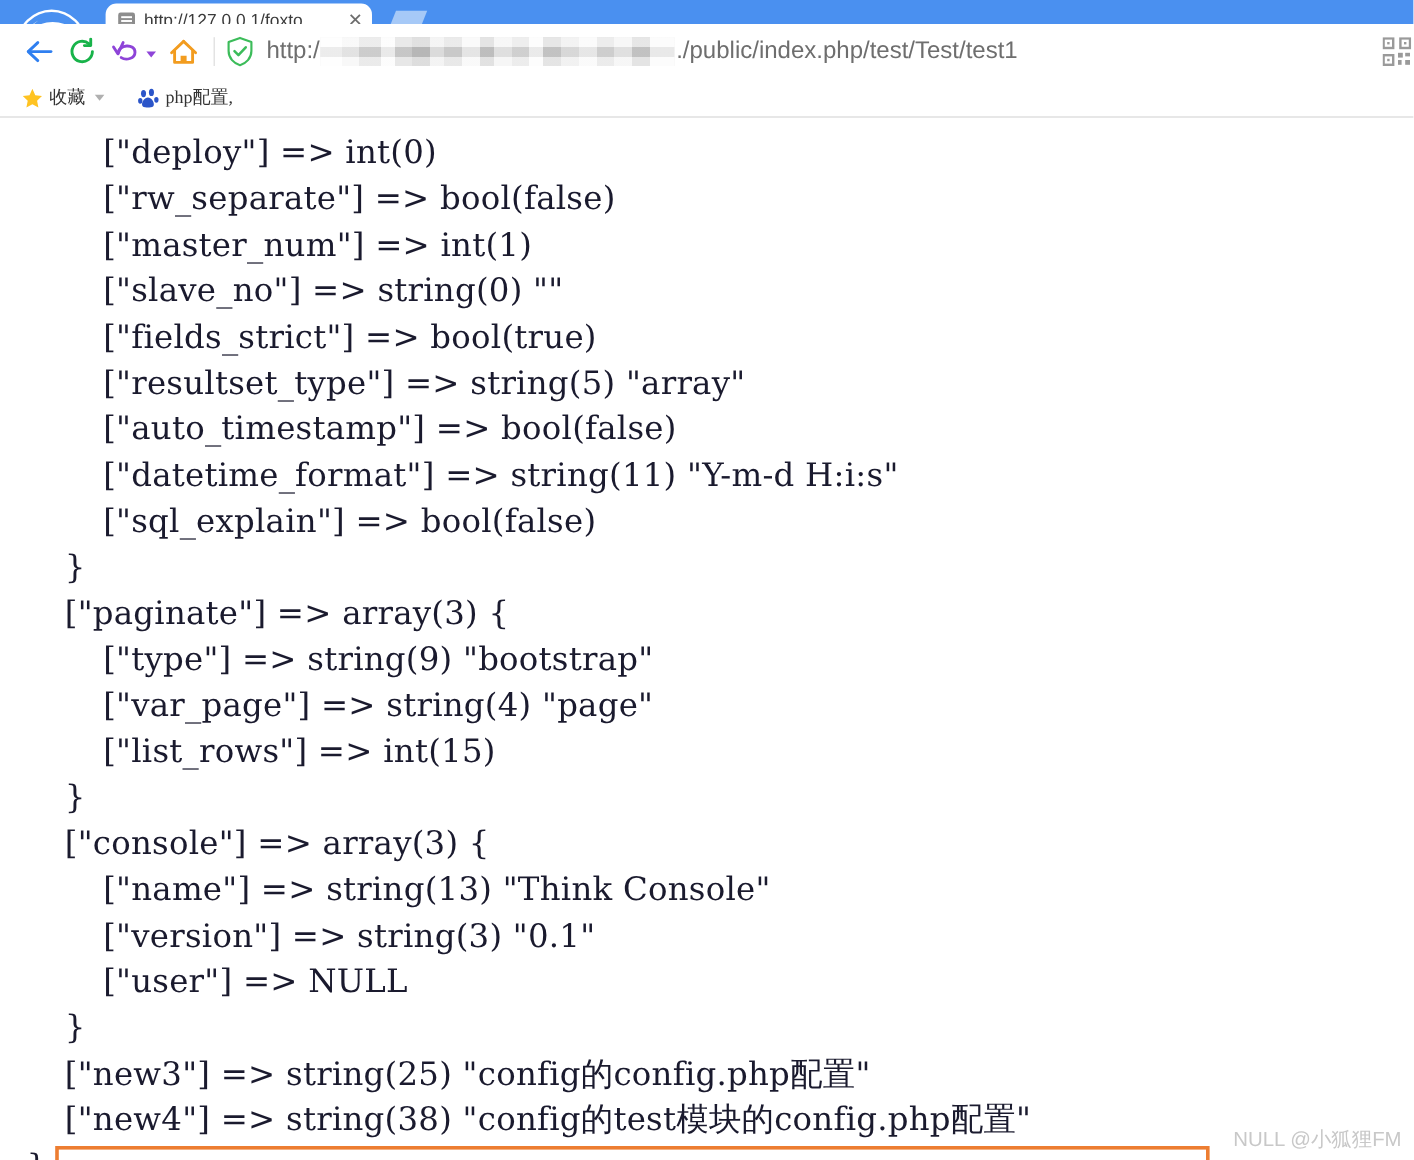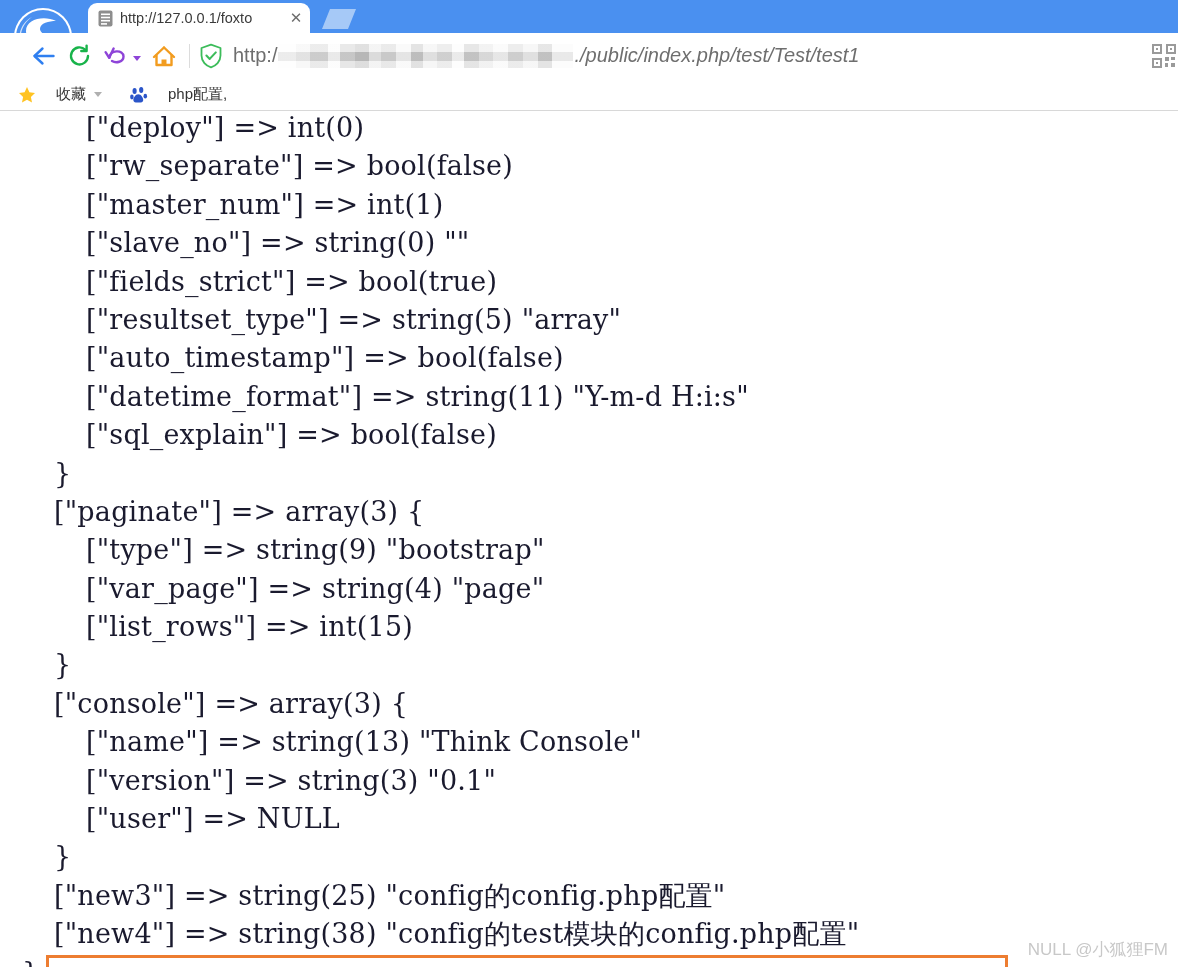--- a/index.html
+++ b/index.html
@@ -17,21 +17,21 @@
 
   
   .browser-chrome {
     position: absolute;
     top: 0; left: 0;
     width: 1178px;
   }
 
   .tabstrip {
     position: relative;
-    height: 33px;
+    height: 20px;
     background: #4a90f0;
     overflow: hidden;
   }
 
   .brand-logo {
     position: absolute;
     left: 4px;
     top: -2px;
     width: 78px;
     height: 78px;
@@ -84,21 +84,21 @@
     height: 26px;
     cursor: pointer;
   }
 
   .toolbar {
     position: relative;
     height: 46px;
     background: #ffffff;
     display: flex;
     align-items: center;
-    padding-left: 26px;
+    padding-left: 15px;
     box-sizing: border-box;
   }
   .nav-btn {
     width: 36px; height: 36px;
     display: flex; align-items: center; justify-content: center;
     cursor: pointer;
     flex: 0 0 auto;
   }
   .nav-btn.with-caret { width: 48px; }
   .caret-dn {
@@ -151,21 +151,21 @@
         #f6f6f6 73% 78%, #d8d8d8 78% 83%, #eeeeee 83% 88%,
         #c9c9c9 88% 93%, #f9f9f9 93% 100%);
   }
   .url-mosaic::after {
     content: "";
     display: block;
     width: 100%; height: 100%;
     background-image:
       linear-gradient(180deg, rgba(255,255,255,0.55) 0 34%, rgba(160,160,160,0.18) 34% 70%, rgba(255,255,255,0.5) 70% 100%);
   }
-  .url-suffix { flex: 0 0 auto; font-style: italic; }
+  .url-suffix { flex: 0 0 auto; }
   .qr-btn {
     flex: 0 0 auto;
     width: 26px;
     height: 36px;
     display: flex;
     align-items: center;
     justify-content: flex-start;
     overflow: hidden;
     cursor: pointer;
   }
@@ -182,21 +182,21 @@
   .bm {
     display: flex;
     align-items: center;
     height: 26px;
     padding: 0 6px;
     cursor: pointer;
     font-size: 15px;
     color: #333;
     white-space: nowrap;
   }
-  .bm-label { margin-left: 20px; font-family: Liberation Sans, sans-serif; }
+  .bm-label { margin-left: 5px; font-family: Liberation Serif, serif; }
   .bm-caret {
     width: 0; height: 0;
     border-left: 4px solid transparent;
     border-right: 4px solid transparent;
     border-top: 5px solid #b0b0b0;
     margin-left: 8px;
   }
   .bm-gap { width: 16px; }
 
   

